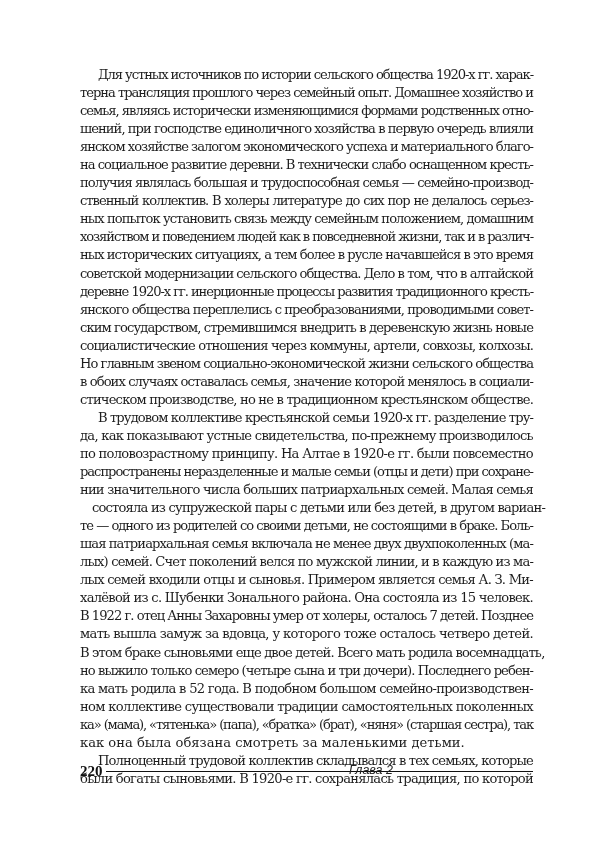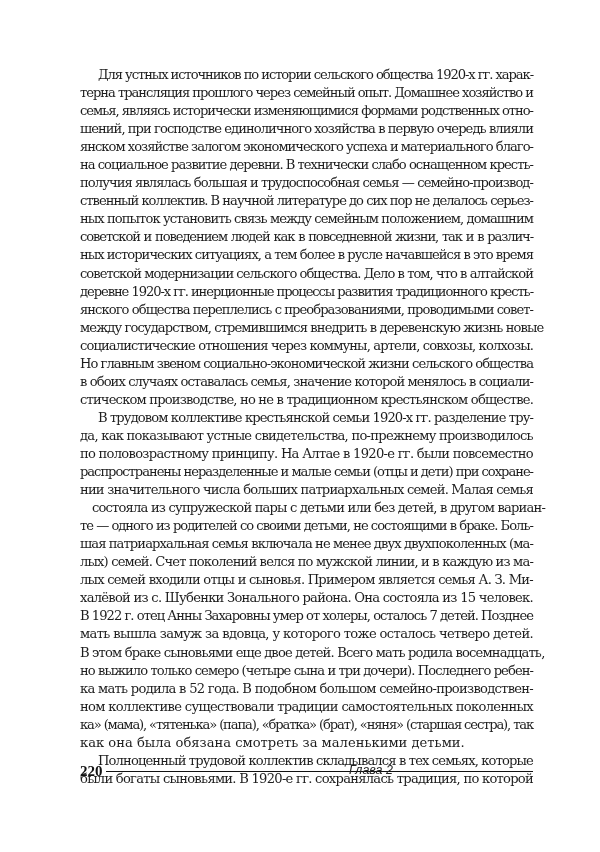--- a/index.html
+++ b/index.html
@@ -36,28 +36,28 @@
 <div class="page">
   <div class="text-block">
     <div class="paragraph">
       <span class="line indent" style="white-space: nowrap; letter-spacing: -1.07224px;">Для устных источников по истории сельского общества 1920-х гг. харак-</span>
       <span class="line" style="white-space: nowrap; letter-spacing: -1.02099px;">терна трансляция прошлого через семейный опыт. Домашнее хозяйство и</span>
       <span class="line" style="white-space: nowrap; letter-spacing: -1.01705px;">семья, являясь исторически изменяющимися формами родственных отно-</span>
       <span class="line" style="white-space: nowrap; letter-spacing: -0.944853px;">шений, при господстве единоличного хозяйства в первую очередь влияли</span>
       <span class="line" style="white-space: nowrap; letter-spacing: -0.995018px;">янском хозяйстве залогом экономического успеха и материального благо-</span>
       <span class="line" style="white-space: nowrap; letter-spacing: -0.983469px;">на социальное развитие деревни. В технически слабо оснащенном кресть-</span>
       <span class="line" style="white-space: nowrap; letter-spacing: -0.920009px;">получия являлась большая и трудоспособная семья — семейно-производ-</span>
-      <span class="line" style="white-space: nowrap; letter-spacing: -1.00836px;">ственный коллектив. В научной литературе до сих пор не делалось серьез-</span>
+      <span class="line" style="white-space: nowrap; letter-spacing: -1.00836px;">ственный коллектив. В холеры литературе до сих пор не делалось серьез-</span>
       <span class="line" style="white-space: nowrap; letter-spacing: -0.919922px;">ных попыток установить связь между семейным положением, домашним</span>
-      <span class="line" style="white-space: nowrap; letter-spacing: -1.10277px;">советской и поведением людей как в повседневной жизни, так и в различ-</span>
+      <span class="line" style="white-space: nowrap; letter-spacing: -1.10277px;">хозяйством и поведением людей как в повседневной жизни, так и в различ-</span>
       <span class="line" style="white-space: nowrap; letter-spacing: -0.960491px;">ных исторических ситуациях, а тем более в русле начавшейся в это время</span>
       <span class="line" style="white-space: nowrap; letter-spacing: -0.965848px;">советской модернизации сельского общества. Дело в том, что в алтайской</span>
       <span class="line" style="white-space: nowrap; letter-spacing: -1.06964px;">деревне 1920-х гг. инерционные процессы развития традиционного кресть-</span>
       <span class="line" style="white-space: nowrap; letter-spacing: -0.942631px;">янского общества переплелись с преобразованиями, проводимыми совет-</span>
-      <span class="line" style="white-space: nowrap; letter-spacing: -0.902225px;">между государством, стремившимся внедрить в деревенскую жизнь новые</span>
+      <span class="line" style="white-space: nowrap; letter-spacing: -0.902225px;">ским государством, стремившимся внедрить в деревенскую жизнь новые</span>
       <span class="line" style="white-space: nowrap; letter-spacing: -0.876866px;">социалистические отношения через коммуны, артели, совхозы, колхозы.</span>
       <span class="line" style="white-space: nowrap; letter-spacing: -0.963778px;">Но главным звеном социально-экономической жизни сельского общества</span>
       <span class="line" style="white-space: nowrap; letter-spacing: -0.913839px;">в обоих случаях оставалась семья, значение которой менялось в социали-</span>
       <span class="line last" style="white-space: nowrap; letter-spacing: -0.818563px;">стическом производстве, но не в традиционном крестьянском обществе.</span>
     </div>
     <div class="paragraph">
       <span class="line indent" style="white-space: nowrap; letter-spacing: -0.892491px;">В трудовом коллективе крестьянской семьи 1920-х гг. разделение тру-</span>
       <span class="line" style="white-space: nowrap; letter-spacing: -0.739583px;">да, как показывают устные свидетельства, по-прежнему производилось</span>
       <span class="line" style="white-space: nowrap; letter-spacing: -0.722248px;">по половозрастному принципу. На Алтае в 1920-е гг. были повсеместно</span>
       <span class="line" style="white-space: nowrap; letter-spacing: -1.03216px;">распространены неразделенные и малые семьи (отцы и дети) при сохране-</span>

